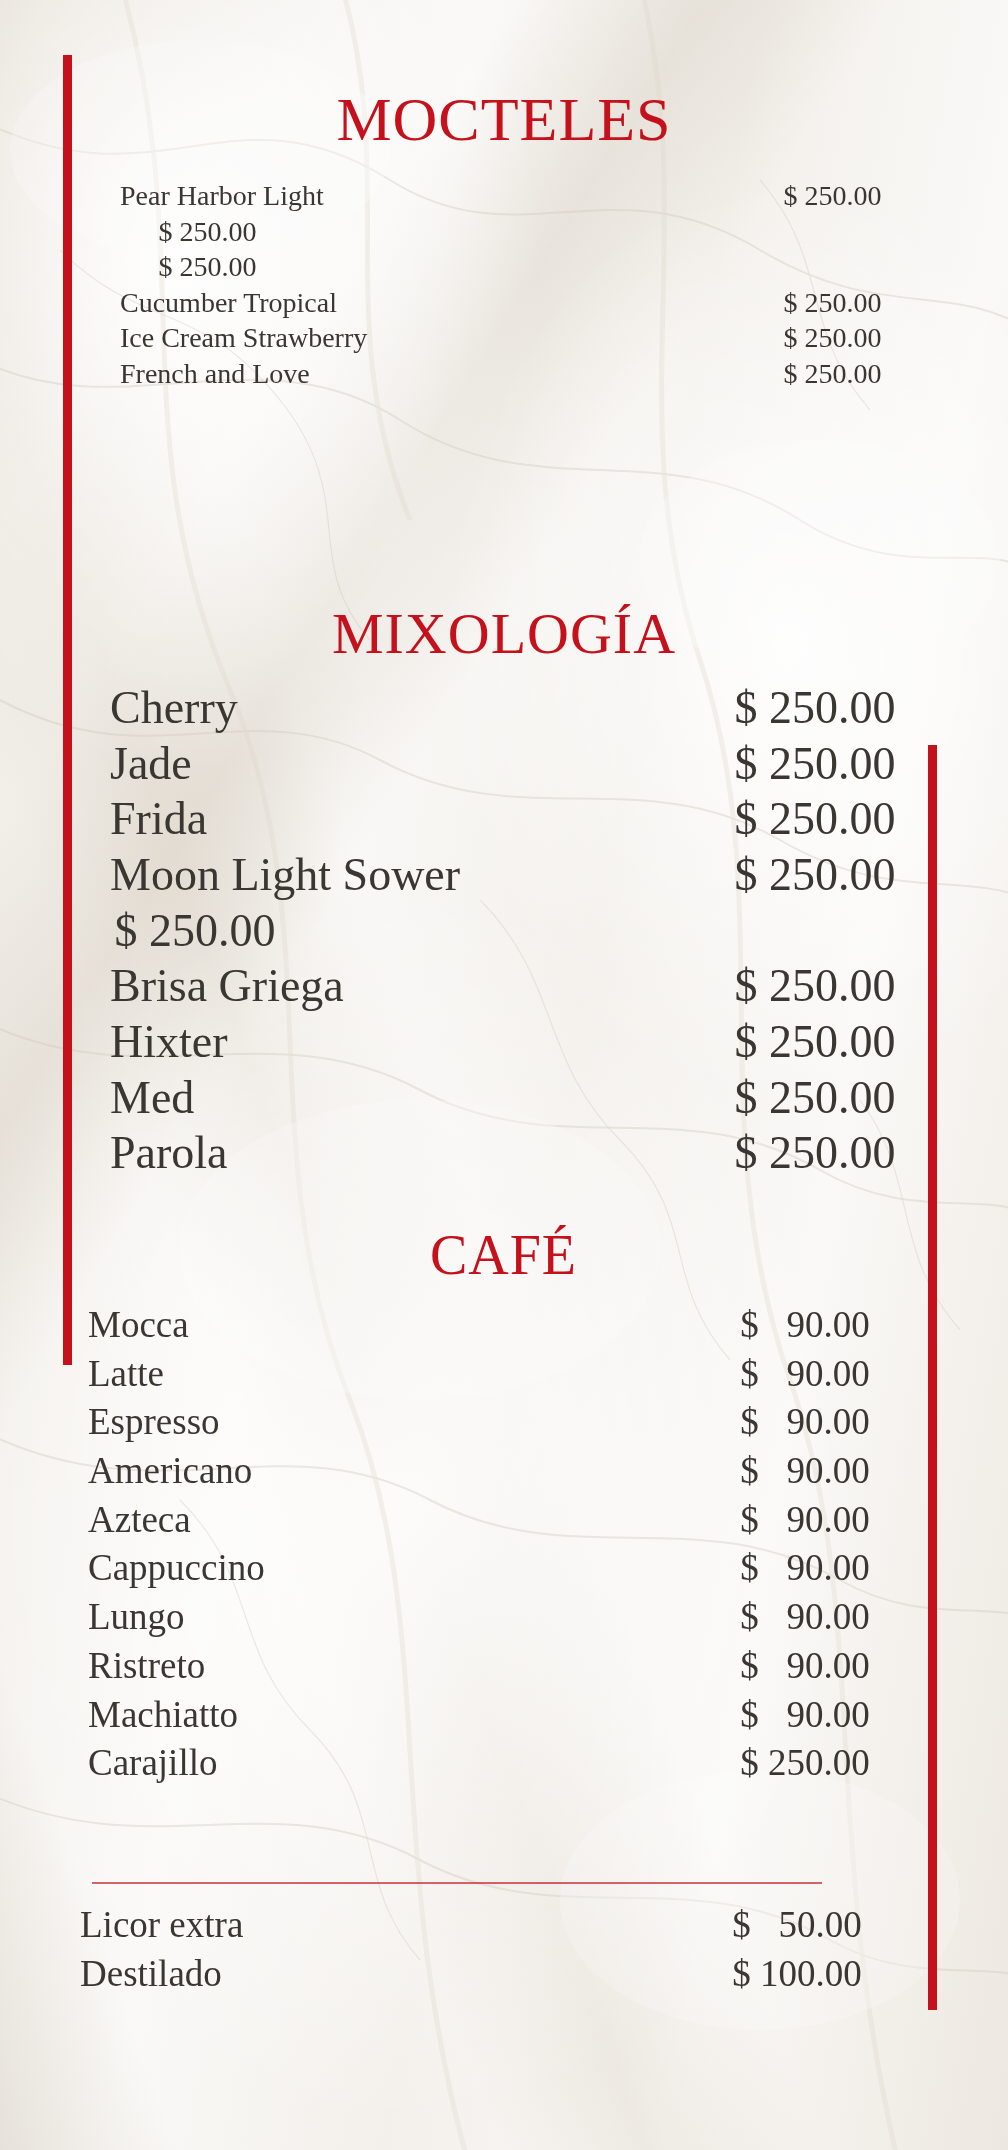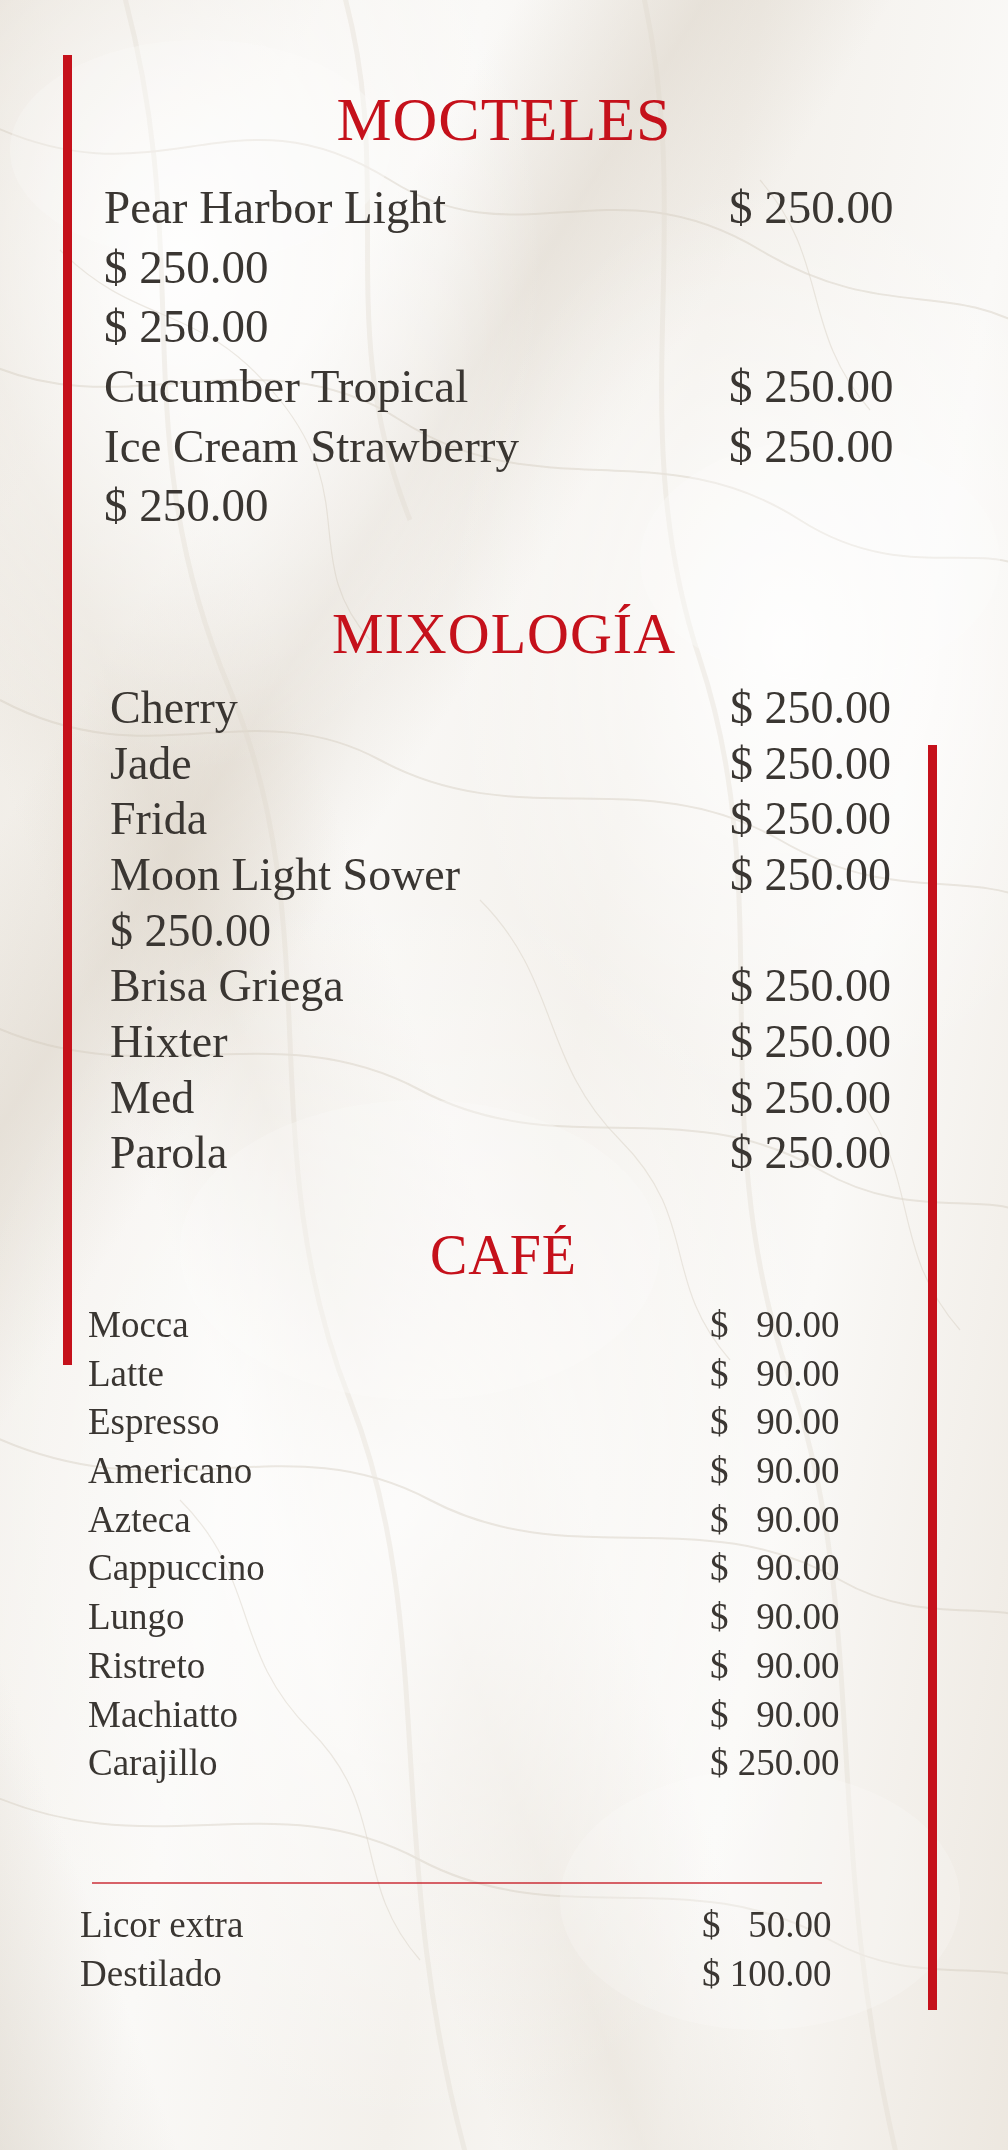--- a/index.html
+++ b/index.html
@@ -103,29 +103,29 @@
   .row {
     display: flex;
     align-items: baseline;
     justify-content: space-between;
   }
   .name {
     white-space: nowrap;
   }
   .price {
     white-space: pre;
-    text-align: left;
+    text-align: center;
   }
 
   
   #list-mocteles {
-    left: 104px;
+    left: 120px;
     top: 178px;
     width: 800px;
-    font-size: 47px;
+    font-size: 28px;
     line-height: 1.27;
   }
   #list-mocteles .price {
     width: 175px;
   }
 
   
   #list-mixologia {
     left: 110px;
     top: 680px;
@@ -229,20 +229,21 @@
       </div>
       <div class="row">
         <span class="name">Cucumber Tropical</span>
         <span class="price">$ 250.00</span>
       </div>
       <div class="row">
         <span class="name">Ice Cream Strawberry</span>
         <span class="price">$ 250.00</span>
       </div>
       <div class="row">
+        <span class="name">French and Love</span>
         <span class="price">$ 250.00</span>
       </div>
     </div>
 
     <h1 class="section-title title-mixologia">MIXOLOGÍA</h1>
     <div class="list" id="list-mixologia">
       <div class="row">
         <span class="name">Cherry</span>
         <span class="price">$ 250.00</span>
       </div>

